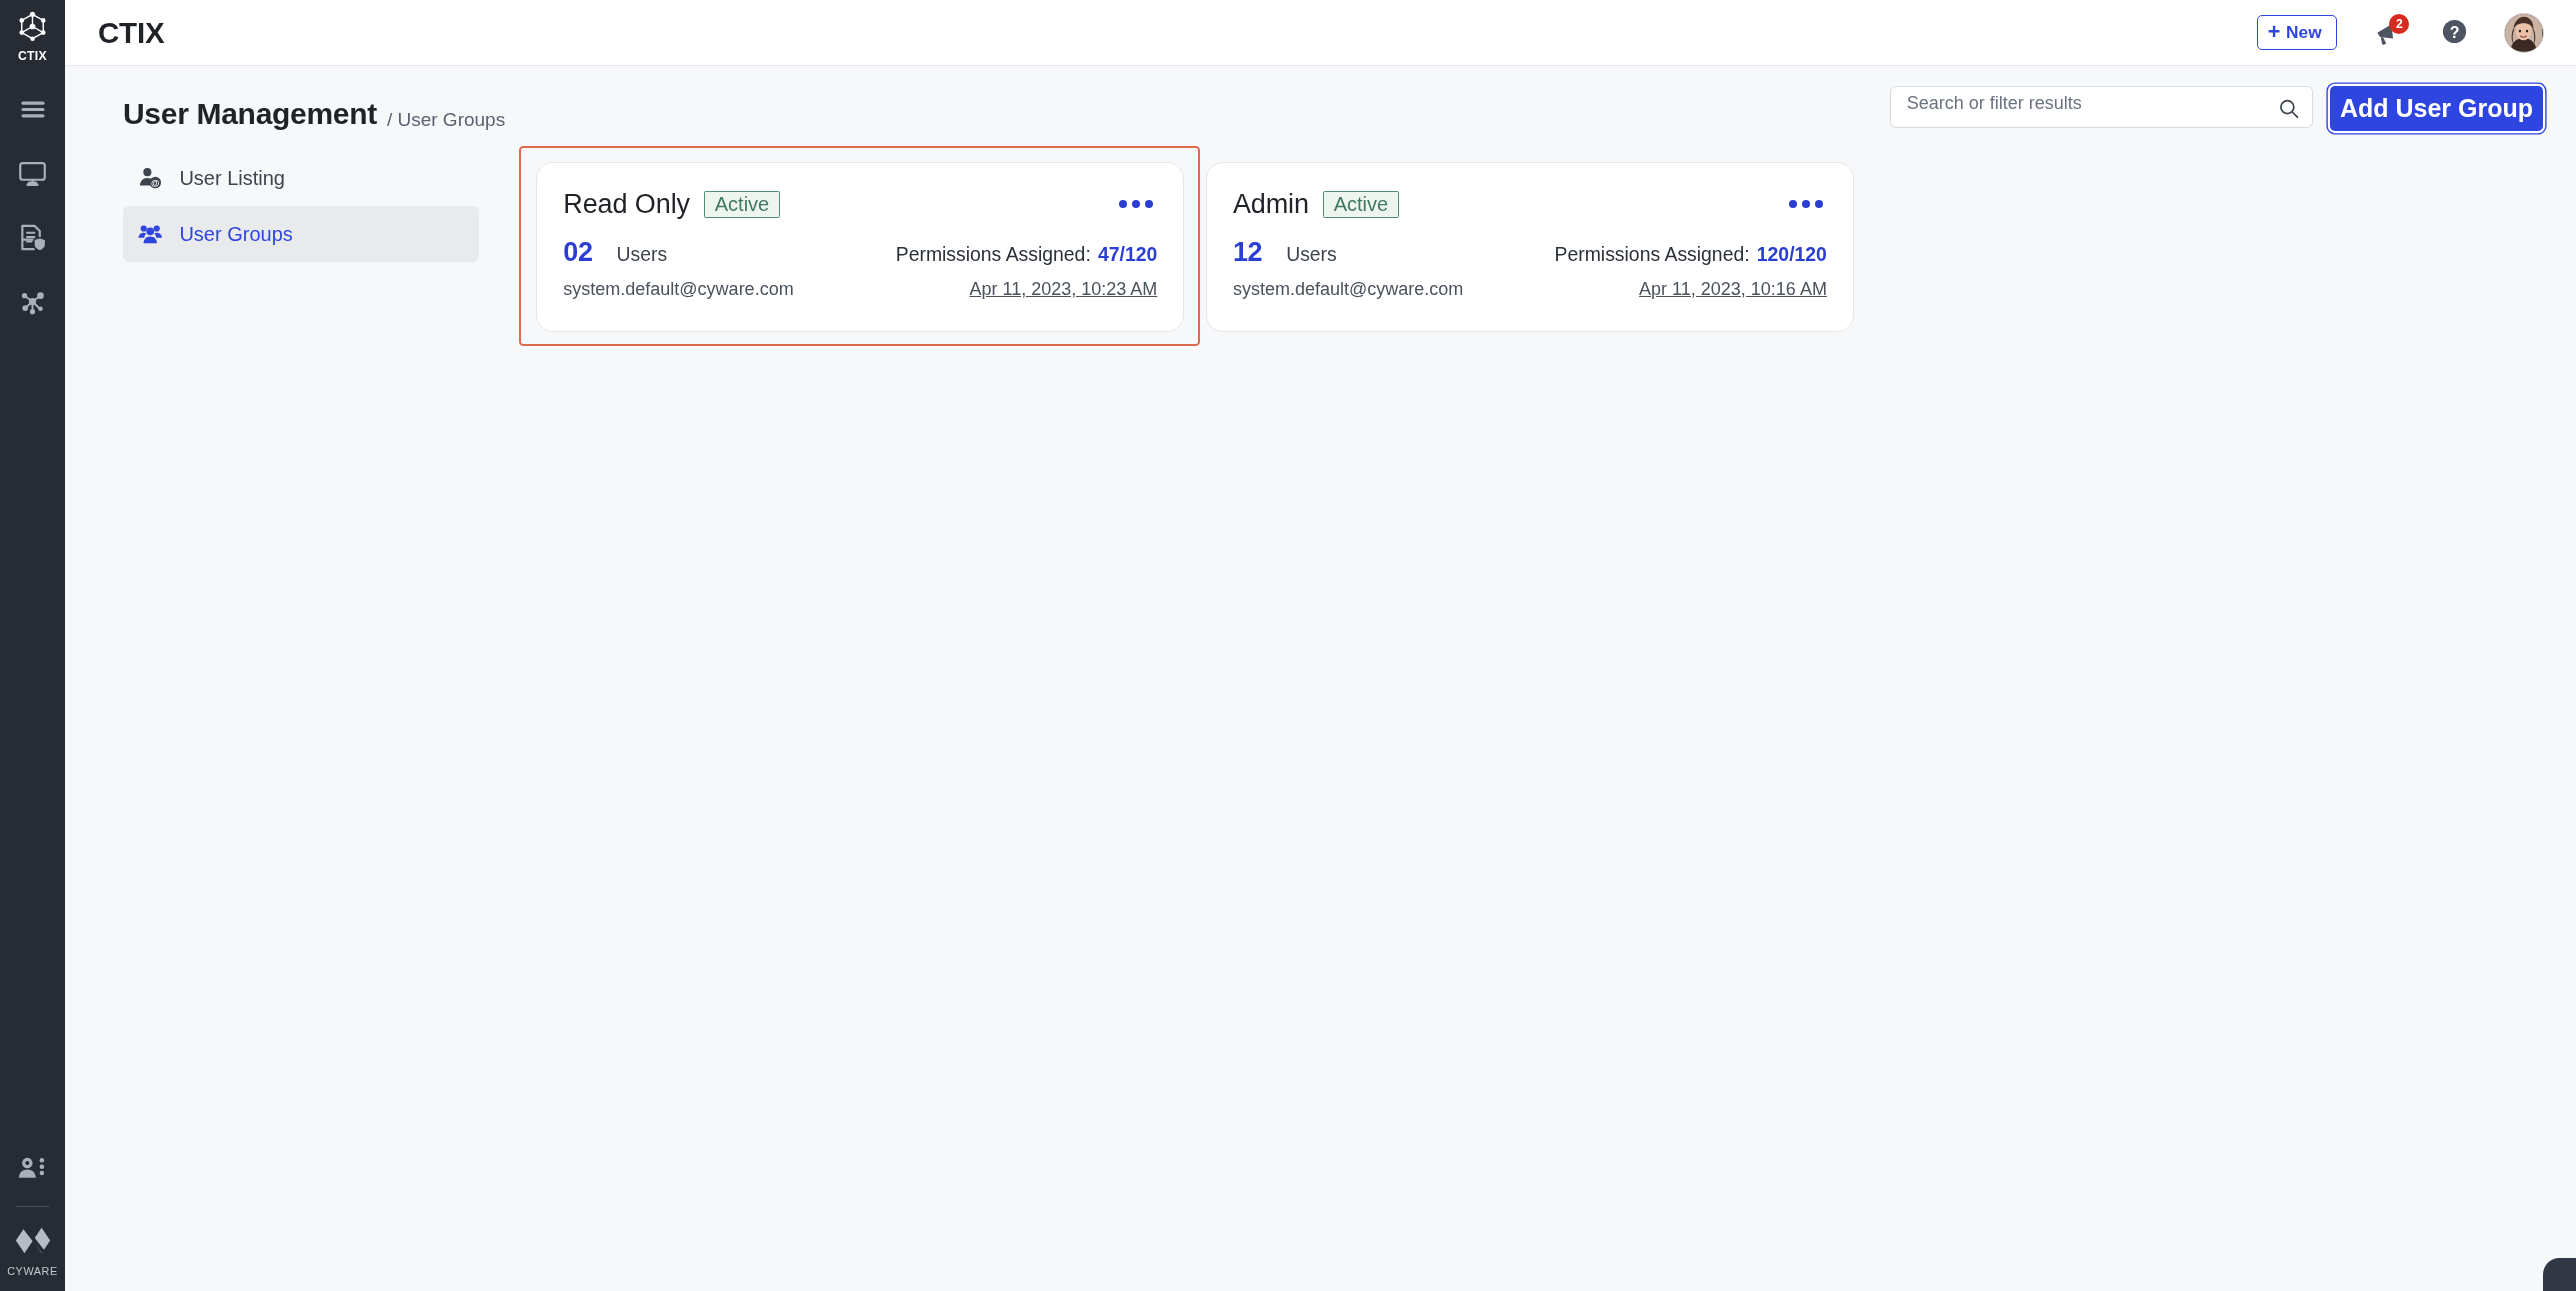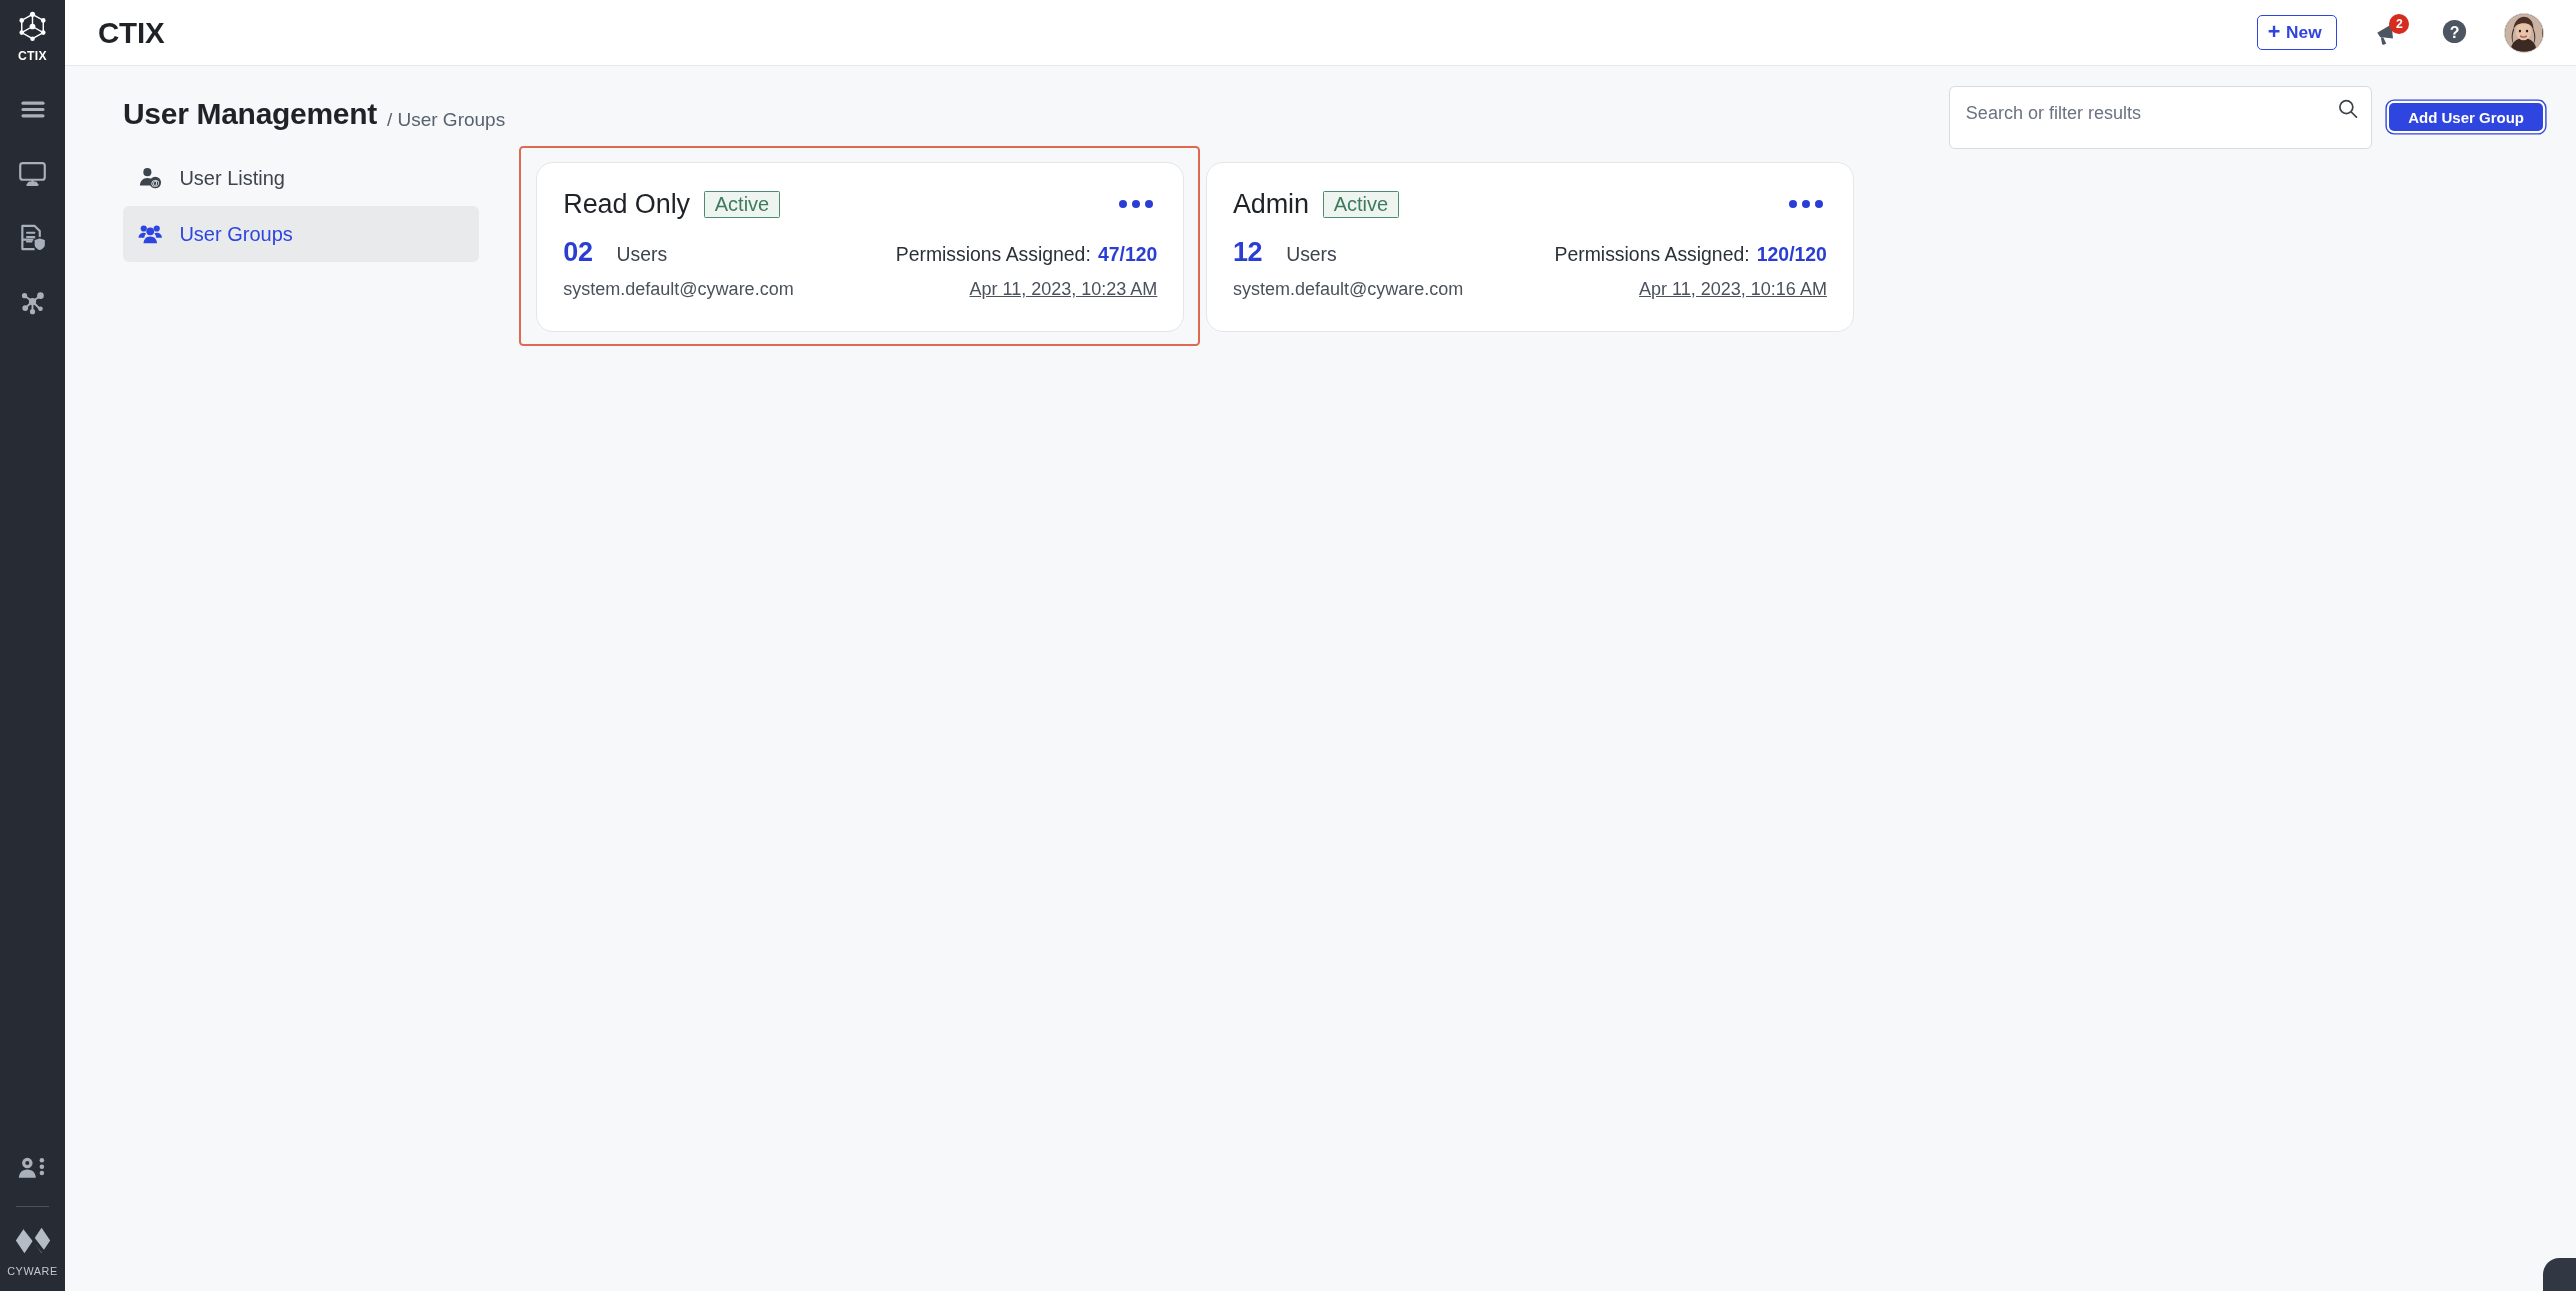--- a/index.html
+++ b/index.html
@@ -216,21 +216,21 @@
   }
   .page-head-spacer { flex: 1 1 auto; }
 
   .search-wrap {
     position: relative;
     width: 423px;
     height: 45px;
   }
   .search-input {
     width: 100%;
-    height: 63px;
+    height: 42px;
     border: 0.7px solid #d8dbe0;
     border-radius: 5.8px;
     background: #ffffff;
     padding: 0 42px 8px 16px;
     font-size: 18px;
     color: #3d444d;
     font-family: "Liberation Sans", sans-serif;
     outline: none;
   }
   .search-input::placeholder { color: #6b7280; }
@@ -242,26 +242,26 @@
     width: 24.5px;
     height: 24.5px;
     display: flex;
     align-items: center;
     justify-content: center;
     cursor: pointer;
   }
 
   .btn-primary {
     margin-left: 17.3px;
-    height: 28px;
-    padding: 0 19px;
+    height: 45px;
+    padding: 0 10px;
     border-radius: 5px;
     background: #2f45df;
     color: #ffffff;
-    font-size: 15px;
+    font-size: 25px;
     font-weight: 700;
     font-family: "Liberation Sans", sans-serif;
     border: none;
     cursor: pointer;
     white-space: nowrap;
     box-shadow: 0 0 0 2.2px #ffffff, 0 0 0 3.6px #2f45df;
   }
 
   
   .content {

